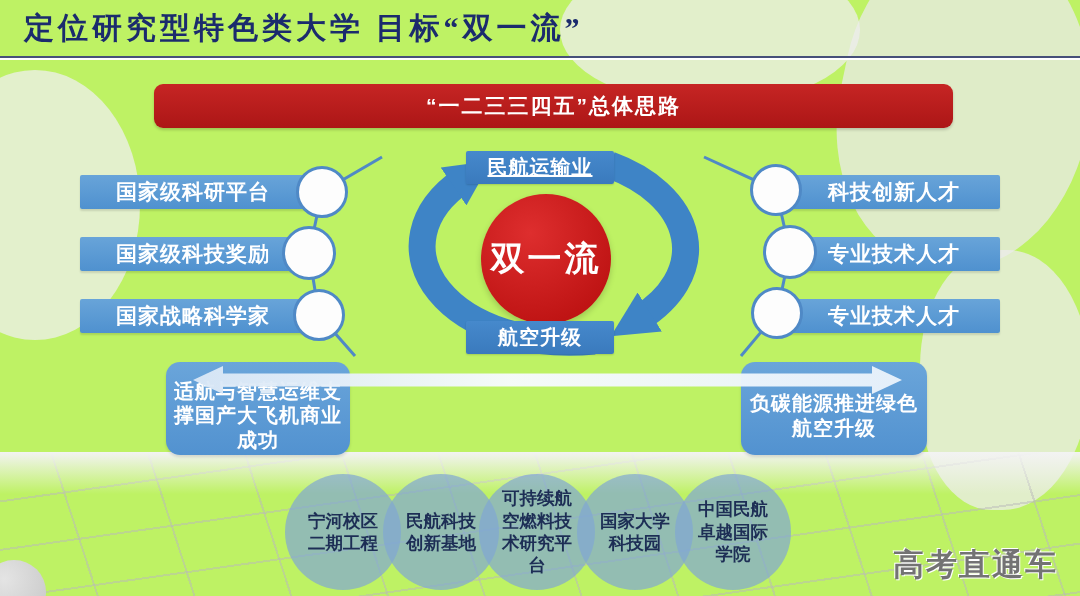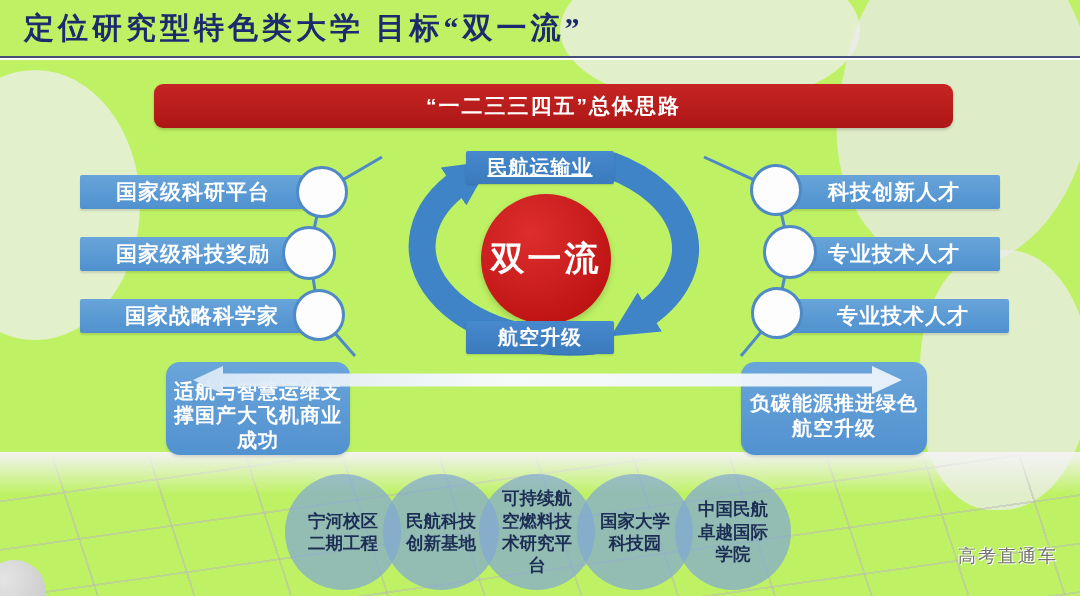--- a/index.html
+++ b/index.html
@@ -34,21 +34,21 @@
     display:flex;align-items:center;justify-content:center;color:#ffffff;font-weight:bold;font-size:21px;letter-spacing:2px;}
 
   svg.overlay{position:absolute;left:0;top:0;width:1080px;height:596px;}
 
   
   .bar{position:absolute;height:34px;background:linear-gradient(180deg,#68a4d9,#4f91cf);
     display:flex;align-items:center;justify-content:center;color:#fff;font-weight:bold;font-size:21px;
     letter-spacing:1px;border-radius:2px;box-shadow:0 2px 2px rgba(0,0,0,.12);}
   .bar.l{left:80px;width:226px;}
   .bar.r{left:788px;width:212px;}
-  .row1{top:175px;}.row2{top:237px;}.row3{top:299px;padding-left:9px;}
+  .row1{top:175px;}.row2{top:237px;}.row3{top:299px;}
 
   
   .node{position:absolute;background:#fdfdfd;border:3px solid #4f89c6;border-radius:50%;box-sizing:border-box;}
   .nl1{left:296px;top:166px;width:52px;height:52px;}
   .nl2{left:282px;top:226px;width:54px;height:54px;}
   .nl3{left:293px;top:289px;width:52px;height:52px;}
   .nr1{left:750px;top:164px;width:52px;height:52px;}
   .nr2{left:763px;top:225px;width:54px;height:54px;}
   .nr3{left:751px;top:287px;width:52px;height:52px;}
 
@@ -71,21 +71,21 @@
   .p2{left:357px;width:188px;}
   .p3{left:549px;width:184px;}
   .p4{left:741px;width:186px;}
 
   
   .proj{position:absolute;top:474px;width:116px;height:116px;border-radius:50%;
     background:rgba(128,166,211,.70);display:flex;align-items:center;justify-content:center;text-align:center;
     color:#1d2e55;font-weight:bold;font-size:17.5px;line-height:1.28;white-space:pre-line;}
   .c1{left:285px;}.c2{left:383px;}.c3{left:479px;}.c4{left:577px;}.c5{left:675px;}
 
-  .watermark{position:absolute;right:22px;top:544px;color:#737373;font-weight:normal;font-size:18px;letter-spacing:2px;
+  .watermark{position:absolute;right:22px;top:544px;color:#737373;font-weight:bold;font-size:31px;letter-spacing:2px;
     text-shadow:1px 1px 0 #ffffff,-1px -1px 0 #ffffff;}
 </style>
 </head>
 <body>
 
 <div class="canvas">
 
   <div class="blob blob1"></div>
   <div class="blob blob2"></div>
   <div class="blob blob3"></div>

